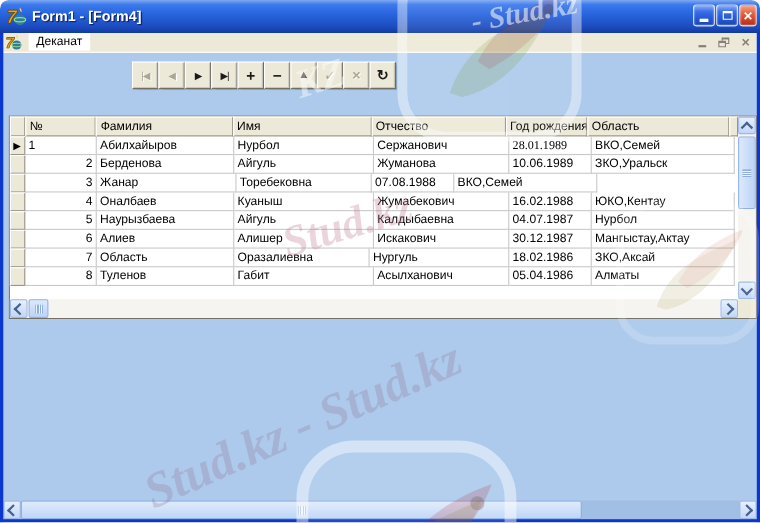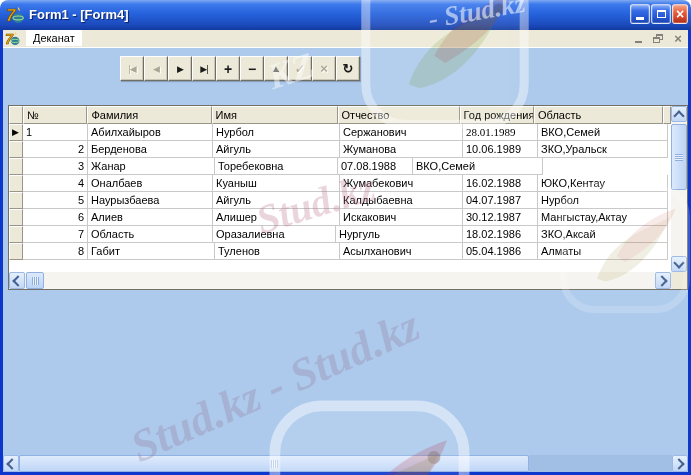--- a/index.html
+++ b/index.html
@@ -254,22 +254,22 @@
           <div class="g-cell cell-num num-right" style="width: 65px;">7</div>
           <div class="g-cell cell-surname" style="width: 125px;">Область</div>
           <div class="g-cell cell-patronymic" style="width: 123px;">Оразалиевна</div>
           <div class="g-cell cell-name" style="width: 127px;">Нургуль</div>
           <div class="g-cell cell-birth_date" style="width: 75px;">18.02.1986</div>
           <div class="g-cell cell-region" style="width: 130px;">ЗКО,Аксай</div>
         </div>
         <div class="g-row">
           <div class="g-cell g-ind" style="width: 14px;"></div>
           <div class="g-cell cell-num num-right" style="width: 65px;">8</div>
+          <div class="g-cell cell-surname" style="width: 125px;">Туленов</div>
           <div class="g-cell cell-name" style="width: 127px;">Габит</div>
-          <div class="g-cell cell-surname" style="width: 125px;">Туленов</div>
           <div class="g-cell cell-patronymic" style="width: 123px;">Асылханович</div>
           <div class="g-cell cell-birth_date" style="width: 75px;">05.04.1986</div>
           <div class="g-cell cell-region" style="width: 130px;">Алматы</div>
         </div>
       </div>
 
     <div class="vscroll">
       <div class="sbtn v-up">
           <span class="chv chv-up"></span>
         </div>

